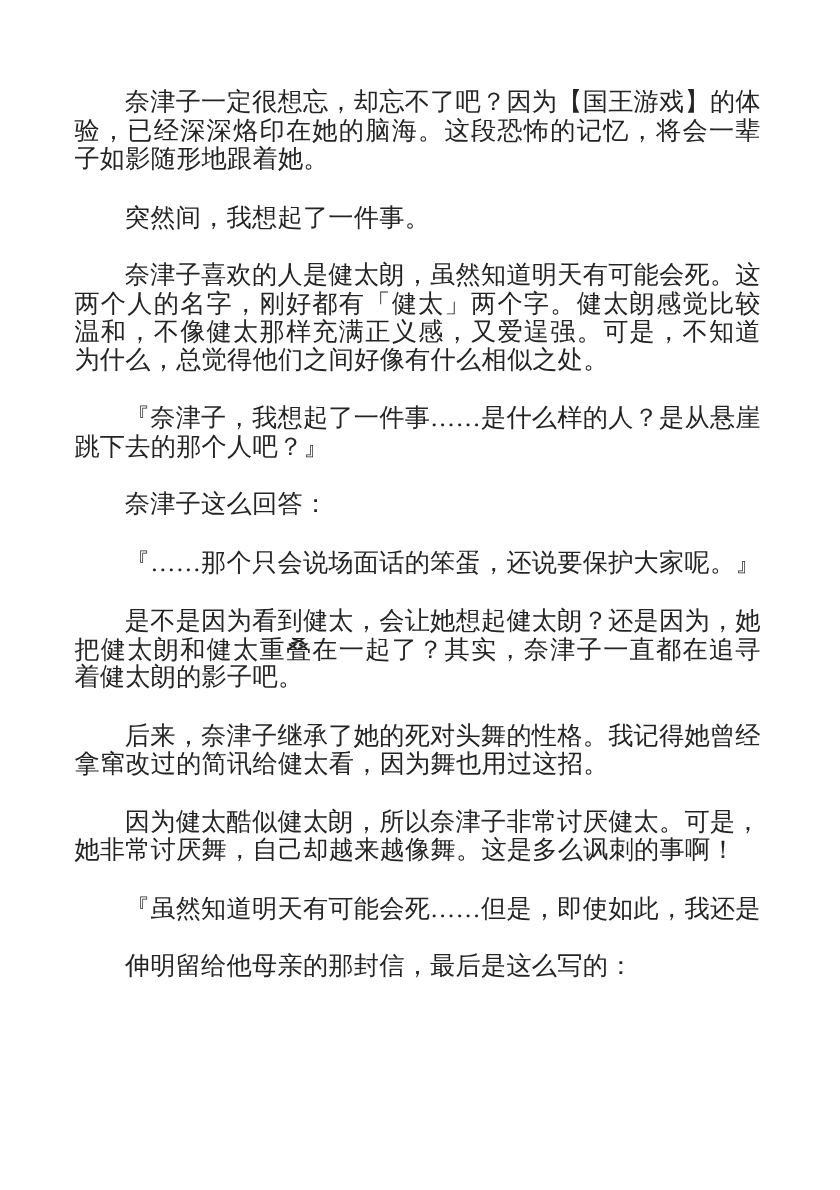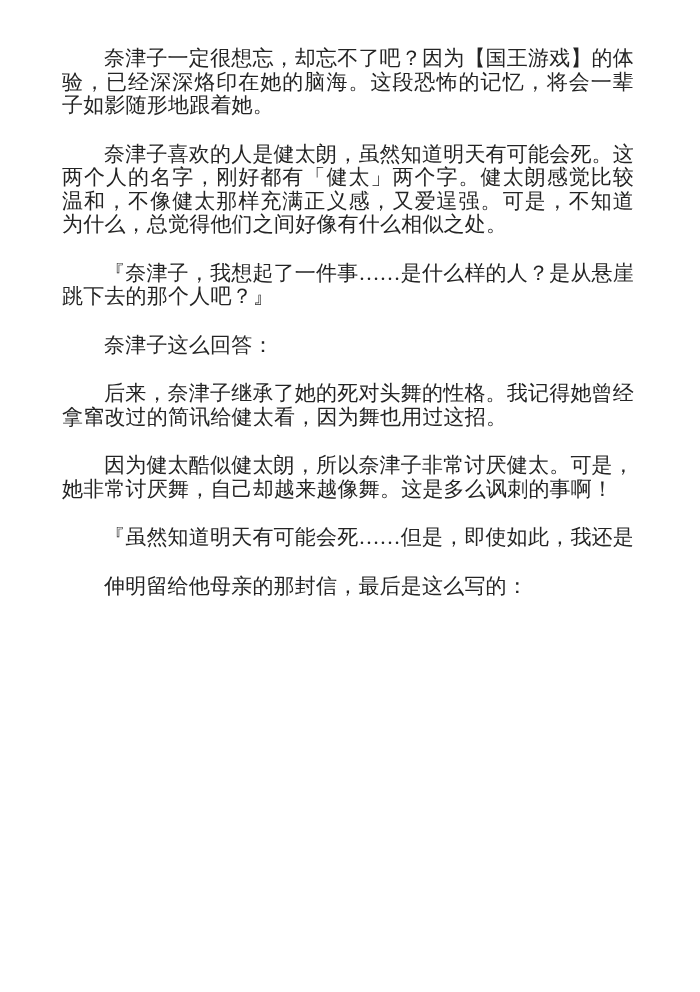--- a/index.html
+++ b/index.html
@@ -9,40 +9,43 @@
   }
   body {
     width: 700px;
     height: 992px;
     overflow: hidden;
   }
   .page {
     box-sizing: border-box;
     width: 700px;
     height: 992px;
-    padding: 47px 66px 0 62px;
+    padding: 74px 66px 0 62px;
     background: #ffffff;
   }
   .page p {
     margin: 0 0 25px 0;
     font-family: "Liberation Serif", "DejaVu Serif", serif;
     font-size: 21px;
     line-height: 23.5px;
     color: #242424;
     text-indent: 2em;
     text-align: justify;
     letter-spacing: 0.2px;
     word-break: break-all;
   }
 </style>
 </head>
 <body>
 
 <div class="page">
   <p>奈津子一定很想忘，却忘不了吧？因为【国王游戏】的体验，已经深深烙印在她的脑海。这段恐怖的记忆，将会一辈子如影随形地跟着她。</p>
+  <p>突然间，我想起了一件事。</p>
   <p>奈津子喜欢的人是健太朗，虽然知道明天有可能会死。这两个人的名字，刚好都有「健太」两个字。健太朗感觉比较温和，不像健太那样充满正义感，又爱逞强。可是，不知道为什么，总觉得他们之间好像有什么相似之处。</p>
   <p>『奈津子，我想起了一件事……是什么样的人？是从悬崖跳下去的那个人吧？』</p>
   <p>奈津子这么回答：</p>
+  <p>『……那个只会说场面话的笨蛋，还说要保护大家呢。』</p>
+  <p>是不是因为看到健太，会让她想起健太朗？还是因为，她把健太朗和健太重叠在一起了？其实，奈津子一直都在追寻着健太朗的影子吧。</p>
   <p>后来，奈津子继承了她的死对头舞的性格。我记得她曾经拿窜改过的简讯给健太看，因为舞也用过这招。</p>
   <p>因为健太酷似健太朗，所以奈津子非常讨厌健太。可是，她非常讨厌舞，自己却越来越像舞。这是多么讽刺的事啊！</p>
   <p>『虽然知道明天有可能会死……但是，即使如此，我还是</p>
   <p>伸明留给他母亲的那封信，最后是这么写的：</p>
 </div>
 
 </body></html>

